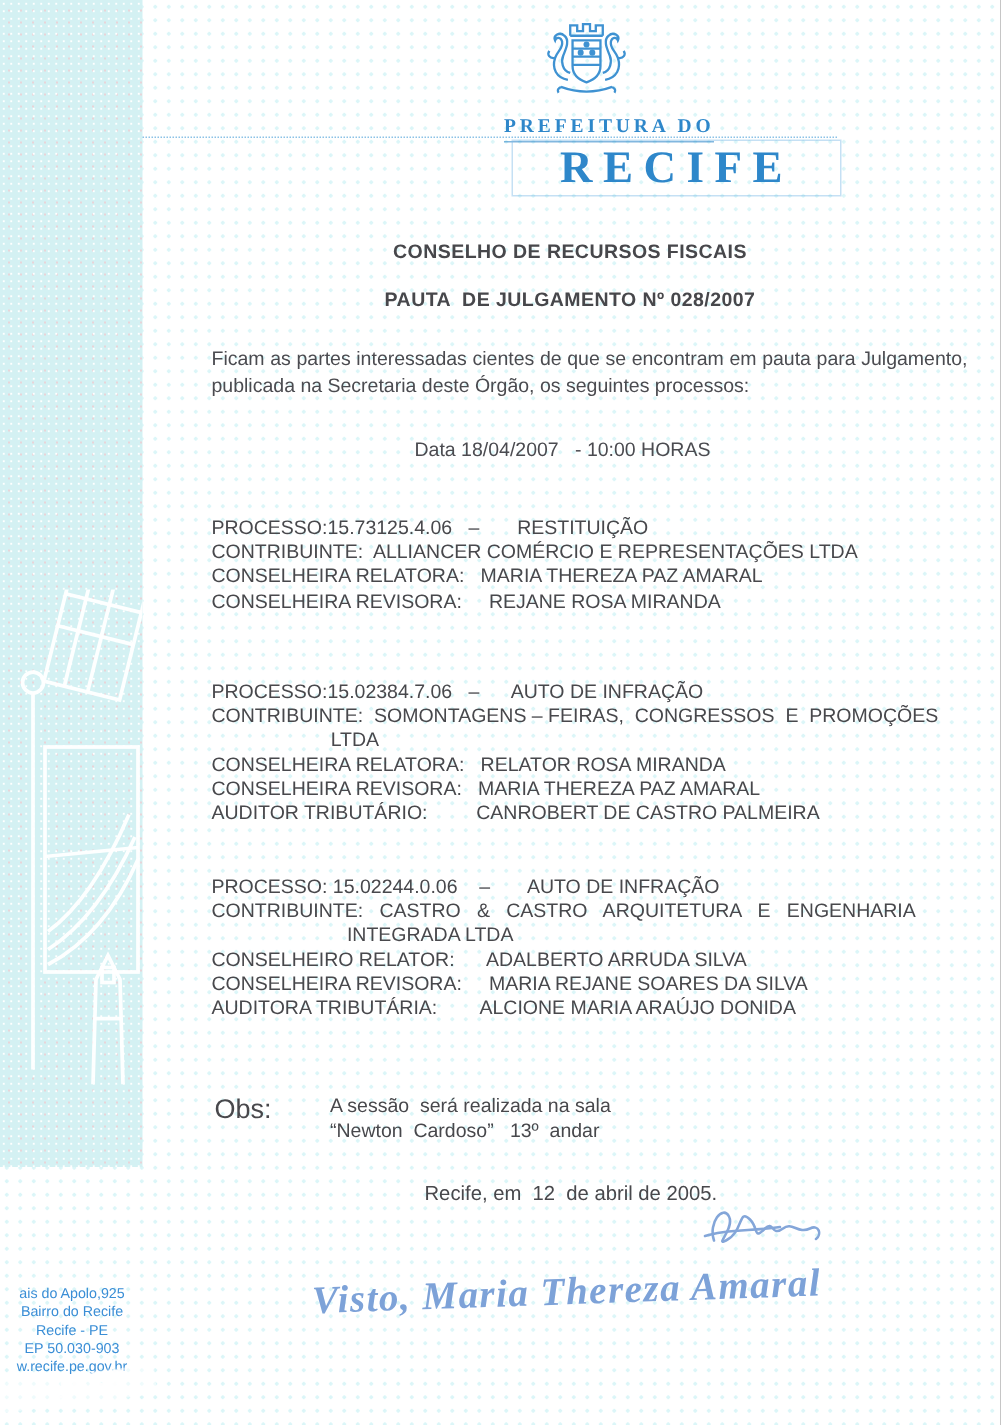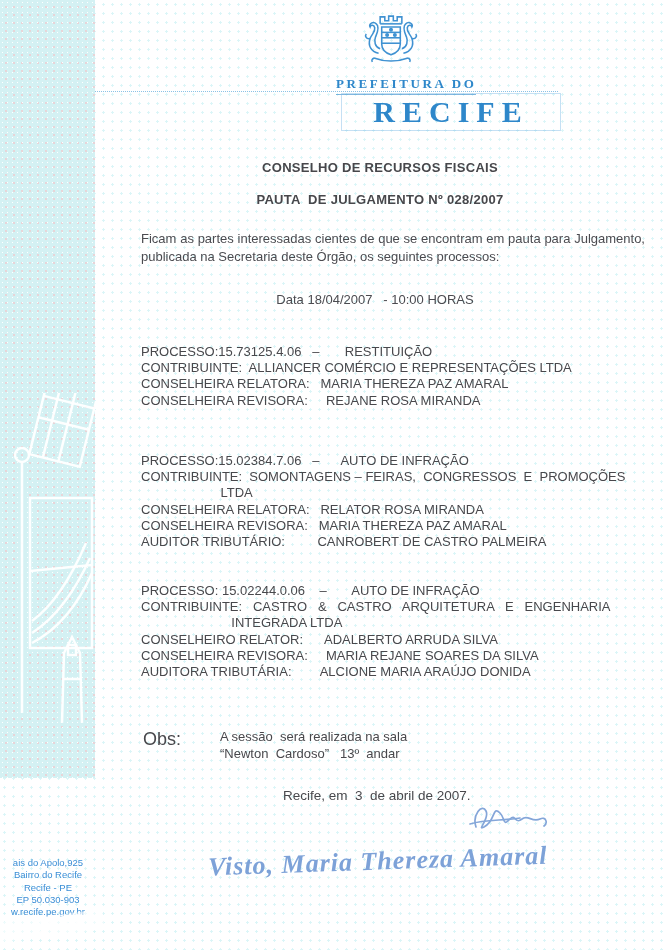--- a/index.html
+++ b/index.html
@@ -190,21 +190,21 @@
     <div class="pl">CONSELHEIRA REVISORA:     MARIA REJANE SOARES DA SILVA</div>
     <div class="pl">AUDITORA TRIBUTÁRIA:        ALCIONE MARIA ARAÚJO DONIDA</div>
   </div>
 
   <div class="obs-label">Obs:</div>
   <div class="obs-text">
     <div>A sessão  será realizada na sala</div>
     <div>“Newton  Cardoso”   13º  andar</div>
   </div>
 
-  <div class="placedate">Recife, em  3  de abril de 2007.</div>
+  <div class="placedate">Recife, em  12  de abril de 2005.</div>
 
   <svg class="sig1" width="95" height="42" viewBox="0 0 95 42">
     <g stroke="#84a6d9" stroke-width="1.7" fill="none" stroke-linecap="round">
       <path d="M14 30 C10 18 20 6 24 14 C28 22 14 34 22 30 C34 24 30 8 38 16 C44 22 40 30 48 22 C54 16 52 28 60 22 C66 17 70 26 78 22 C84 19 86 26 82 29"></path>
       <path d="M8 27 C24 22 40 24 58 21"></path>
     </g>
   </svg>
 
   <div class="sig2">Visto, Maria Thereza Amaral</div>
 

